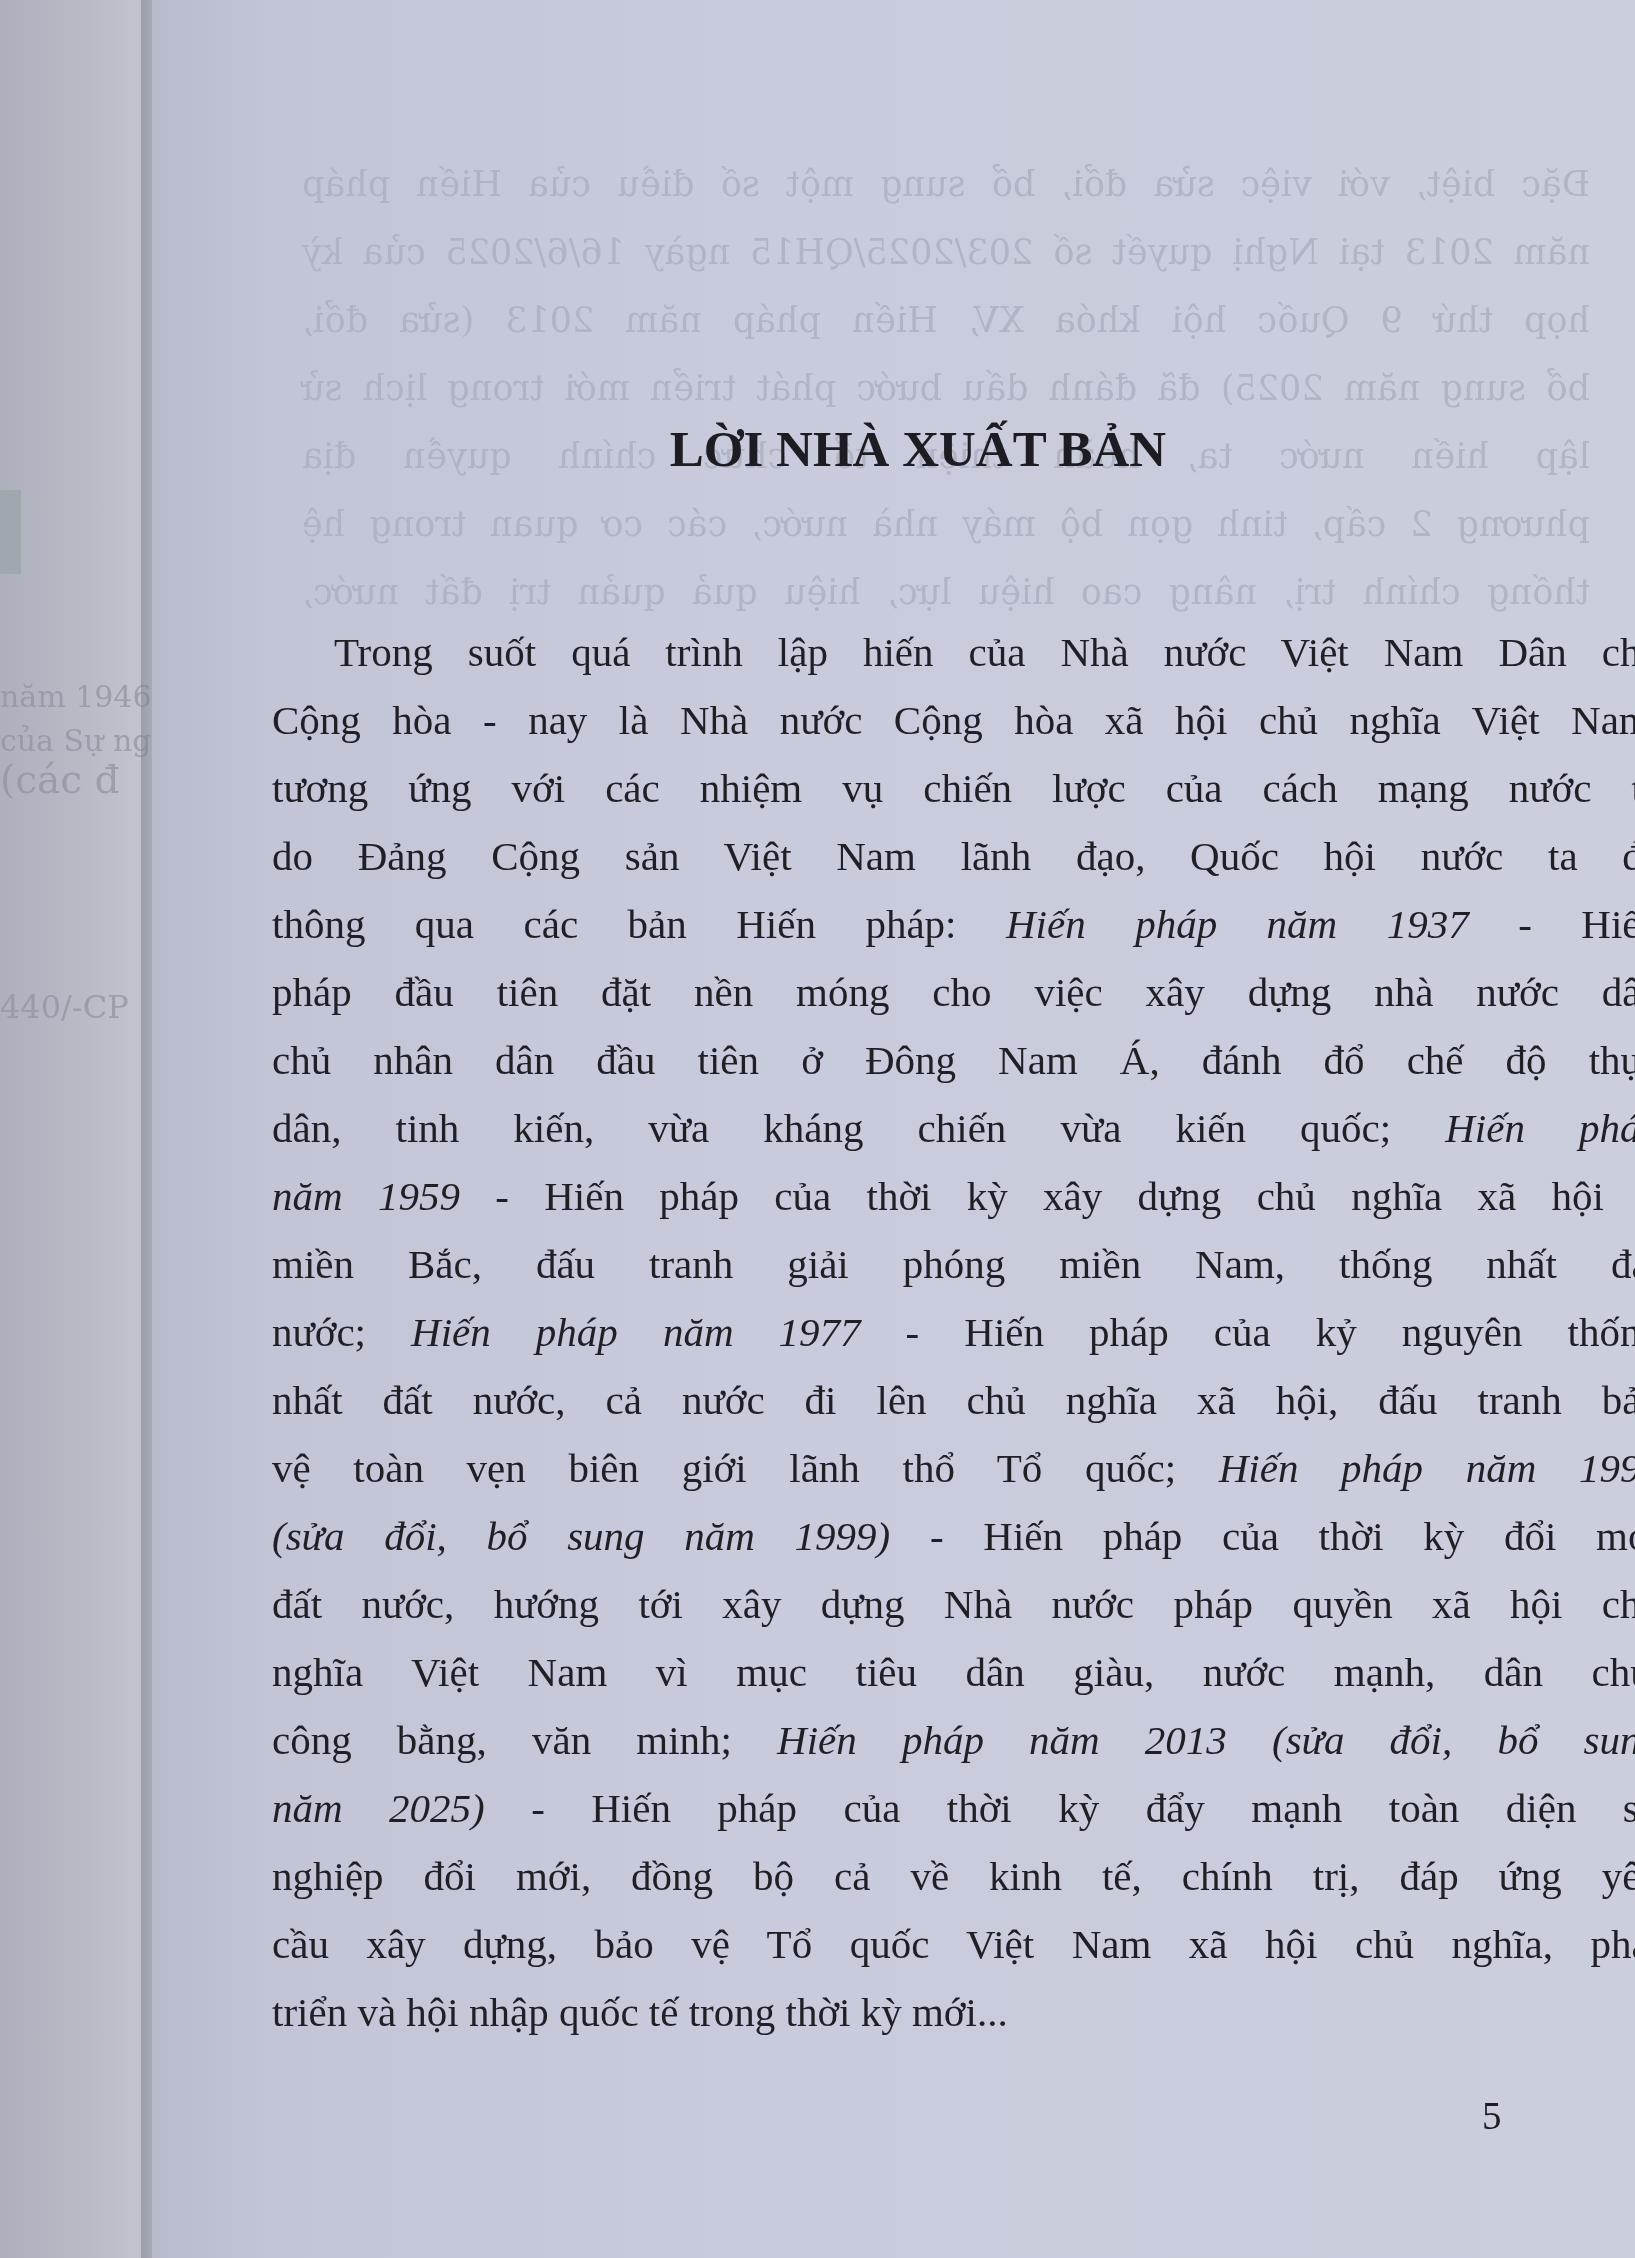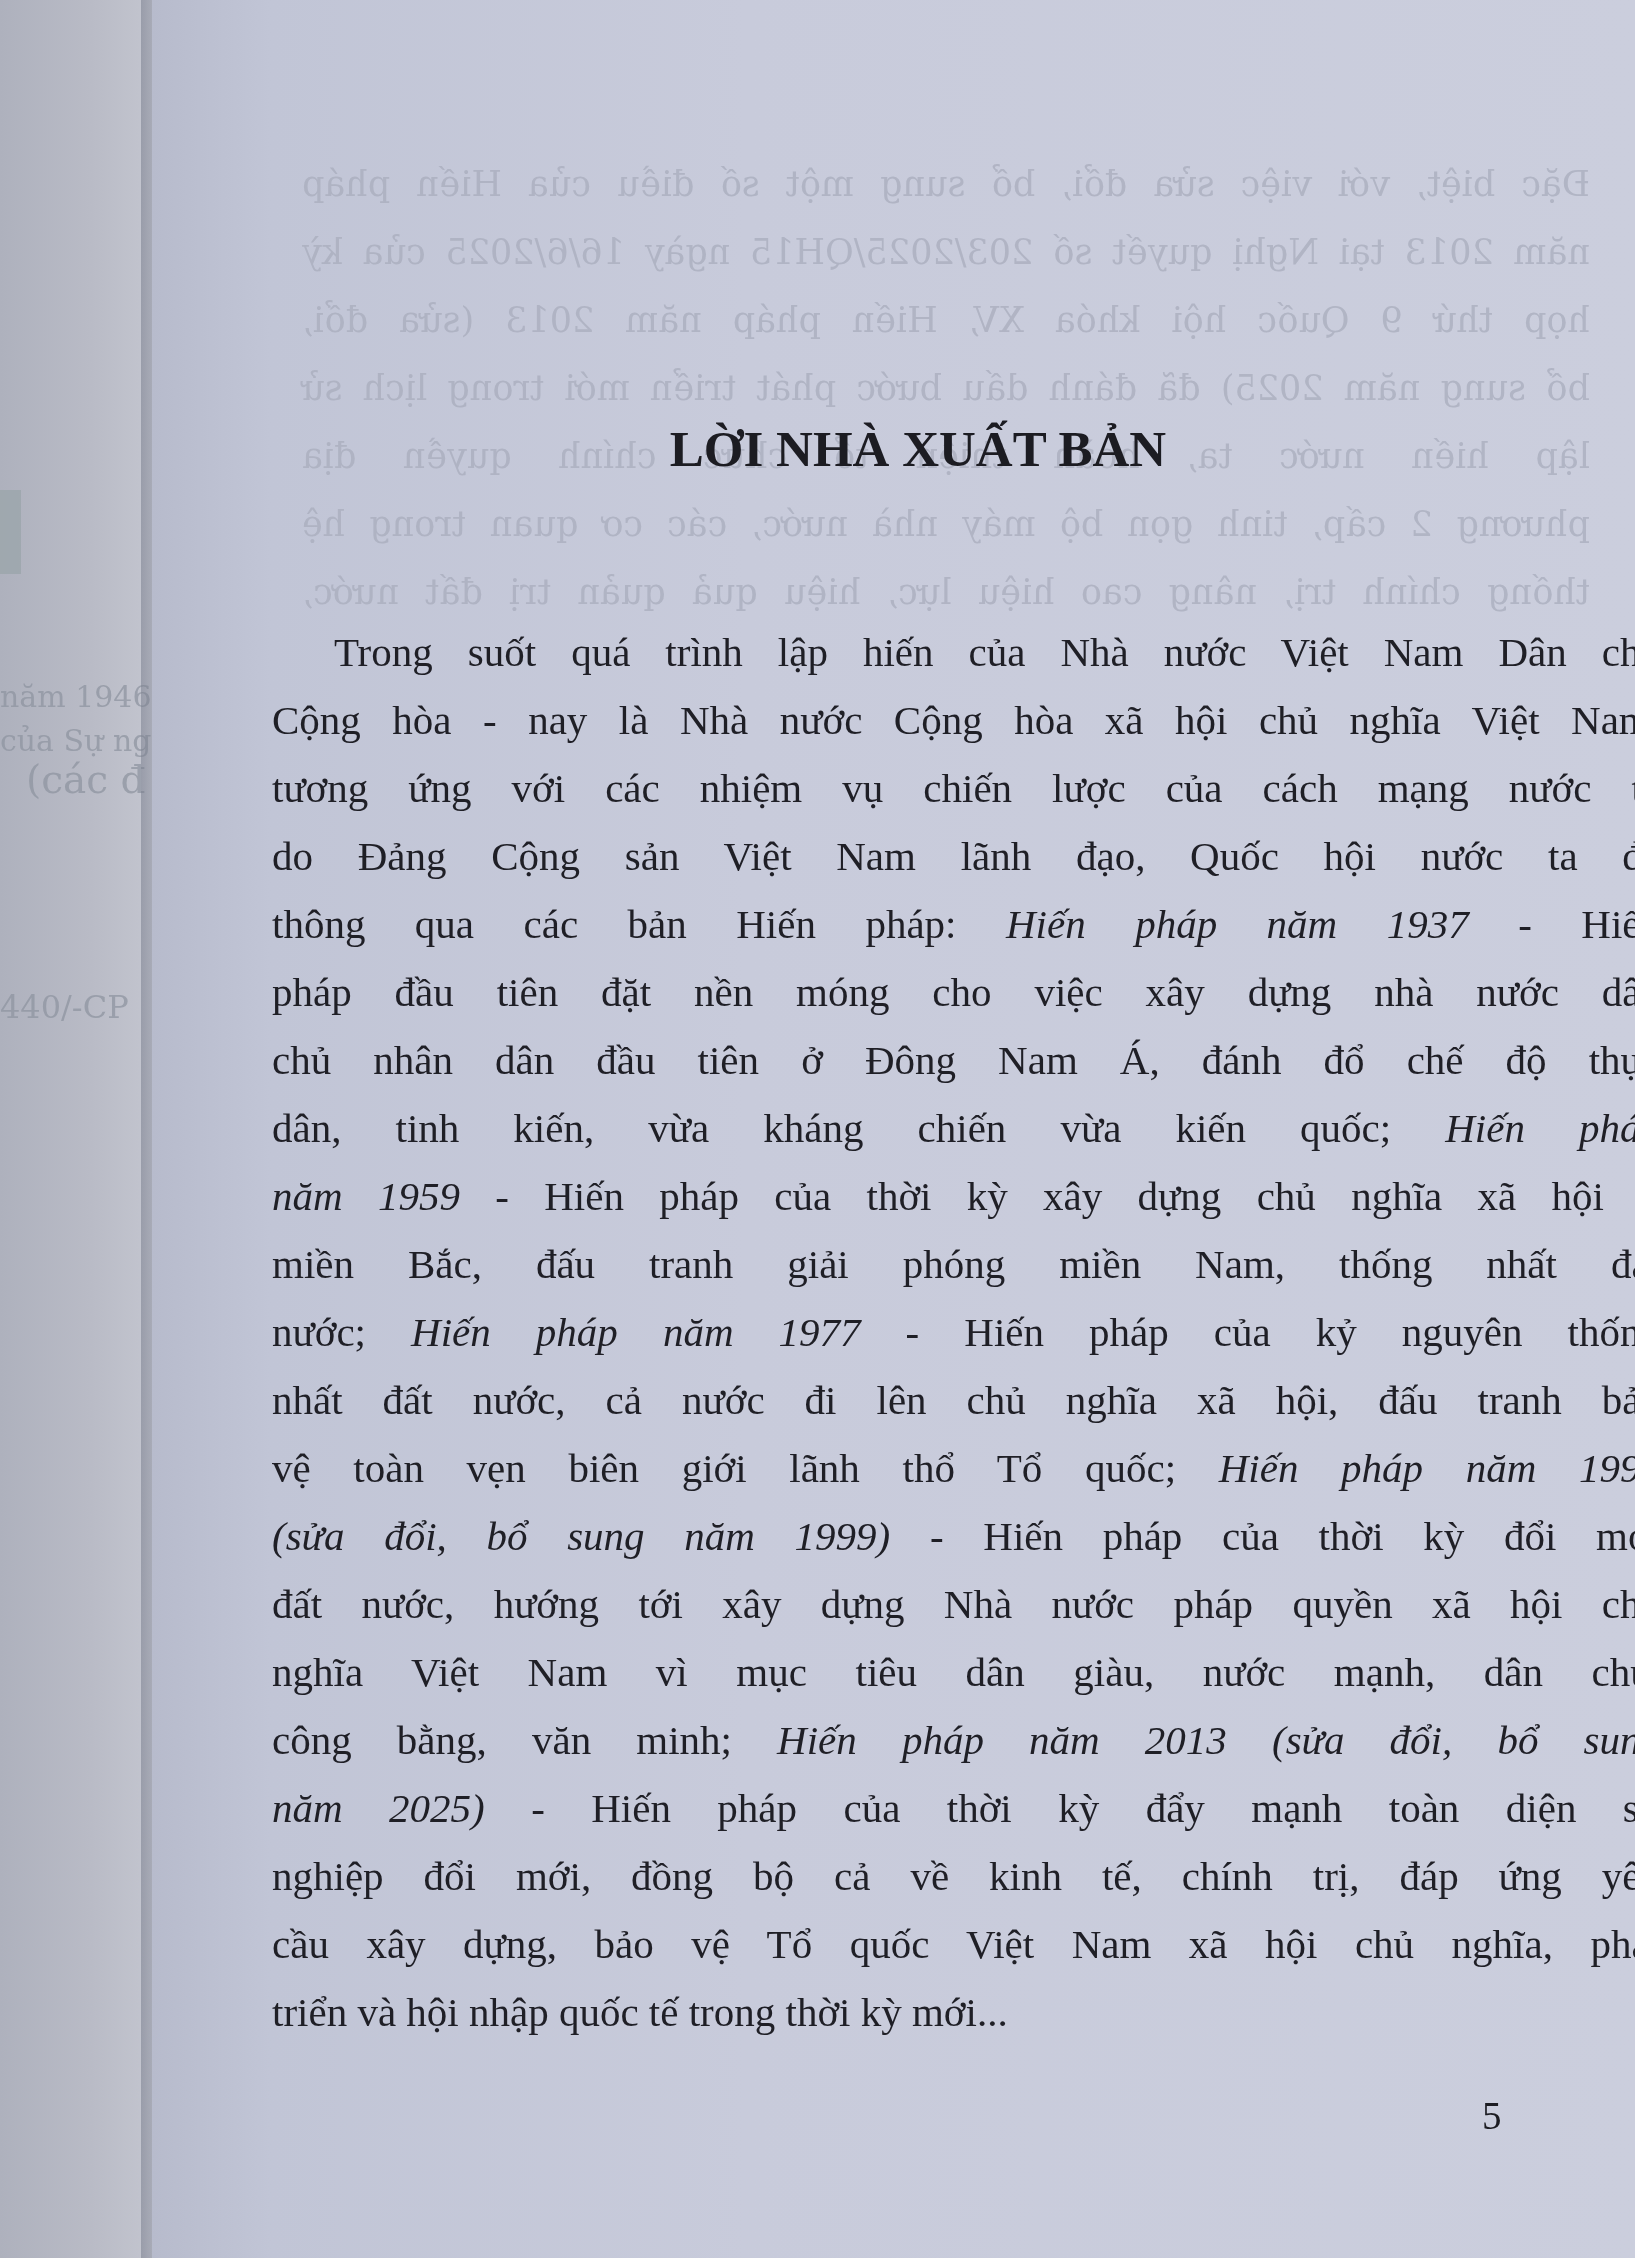--- a/index.html
+++ b/index.html
@@ -116,21 +116,21 @@
   }
 </style>
 </head>
 <body>
 
 <div class="prev-page">
   <div class="ghost-block"></div>
   <div id="prev-ghosts">
       <div class="ghost-line" style="top: 679px; font-size: 30px;">năm 1946</div>
       <div class="ghost-line" style="top: 723px; font-size: 30px;">của Sự ng</div>
-      <div class="ghost-line" style="top: 757px; font-size: 39px; margin-left: 26px;">(các đ</div>
+      <div class="ghost-line" style="top: 757px; font-size: 39px;">(các đ</div>
       <div class="ghost-line" style="top: 988px; font-size: 32px;">440/-CP</div>
     </div>
 </div>
 <div class="gutter-shadow"></div>
 
 <div class="page">
   <div class="bleed" id="bleed">
       <span class="ln">Đặc biệt, với việc sửa đổi, bổ sung một số điều của Hiến pháp</span>
       <span class="ln">năm 2013 tại Nghị quyết số 203/2025/QH15 ngày 16/6/2025 của kỳ</span>
       <span class="ln">họp thứ 9 Quốc hội khóa XV, Hiến pháp năm 2013 (sửa đổi,</span>

